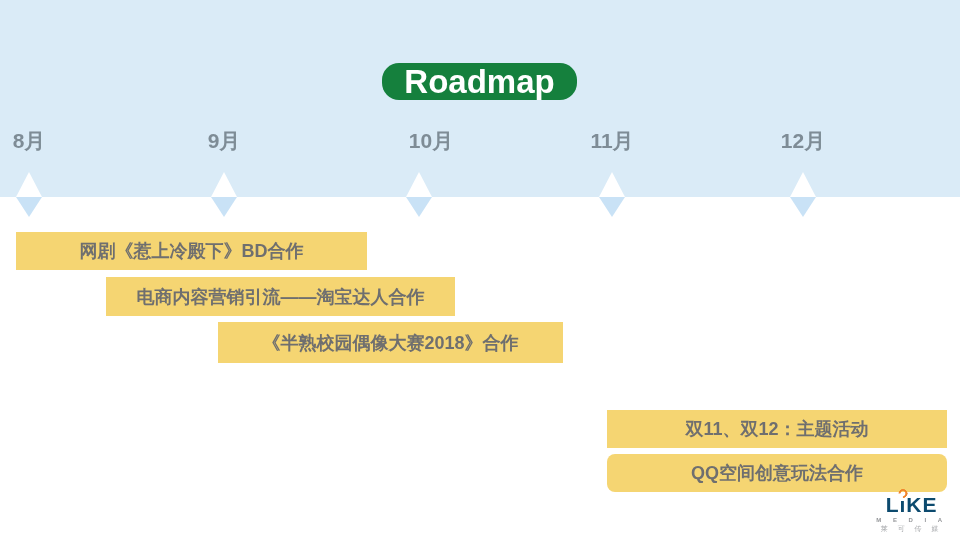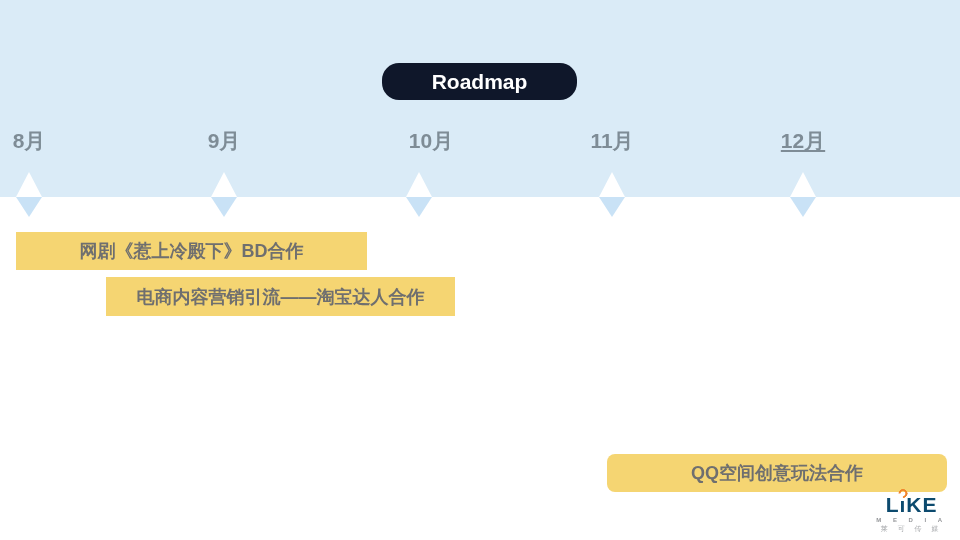--- a/index.html
+++ b/index.html
@@ -23,23 +23,23 @@
     left: 0; top: 0;
     width: 960px;
     height: 197px;
     background: #DAEBF7;
   }
   
   .title-box {
     position: absolute;
     left: 382px; top: 63px;
     width: 195px; height: 37px;
-    background: #0f172a;
+    background: #15803d;
     color: #ffffff;
-    font-size: 21px;
+    font-size: 33px;
     font-weight: bold;
     text-align: center;
     line-height: 37px;
     border-radius: 17px;
   }
   
   .month {
     position: absolute;
     top: 126px;
     width: 120px;
@@ -47,21 +47,21 @@
     text-align: center;
     font-size: 21px;
     font-weight: bold;
     color: #7E8C96;
     line-height: 30px;
   }
   .month.m1 { left: -31px; }
   .month.m2 { left: 164px; }
   .month.m3 { left: 371px; }
   .month.m4 { left: 552px; }
-  .month.m5 { left: 743px; text-decoration: underline; }
+  .month.m5 { left: 743px; }
   
   .marker { position: absolute; width: 26px; }
   .marker.m1 { left: 16px; }
   .marker.m2 { left: 211px; }
   .marker.m3 { left: 406px; }
   .marker.m4 { left: 599px; }
   .marker.m5 { left: 790px; }
   .marker .tri-up {
     position: absolute;
     top: 172px;
@@ -170,20 +170,22 @@
     <div class="tri-up"></div>
     <div class="tri-down"></div>
   </div>
   <div class="marker m5">
     <div class="tri-up"></div>
     <div class="tri-down"></div>
   </div>
 
   <div class="bar b1">网剧《惹上冷殿下》BD合作</div>
   <div class="bar b2">电商内容营销引流——淘宝达人合作</div>
+  <div class="bar b3">《半熟校园偶像大赛2018》合作</div>
+  <div class="bar b5">双11、双12：主题活动</div>
   <div class="bar b6">QQ空间创意玩法合作</div>
 
   <div class="logo">
     <div class="logo-main"><span>L</span><span class="logo-i"><span class="swirl"></span><span>ı</span></span><span>KE</span></div>
     <div class="logo-media">M E D I A</div>
     <div class="logo-cn">莱 可 传 媒</div>
   </div>
 
 </div>
 

